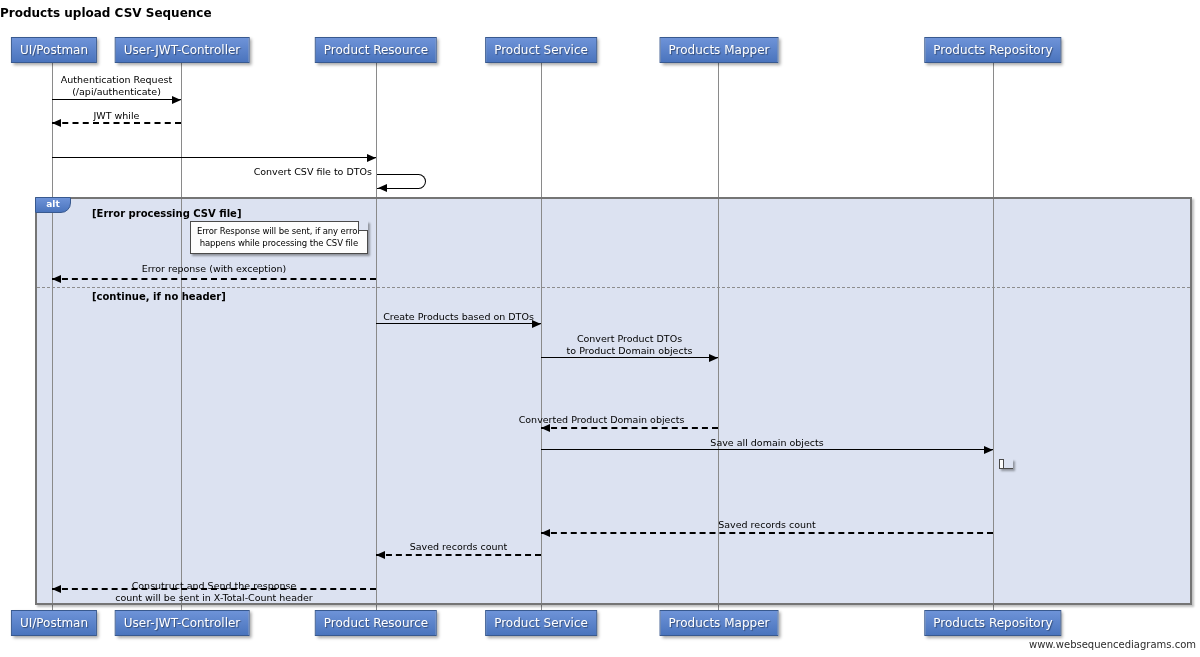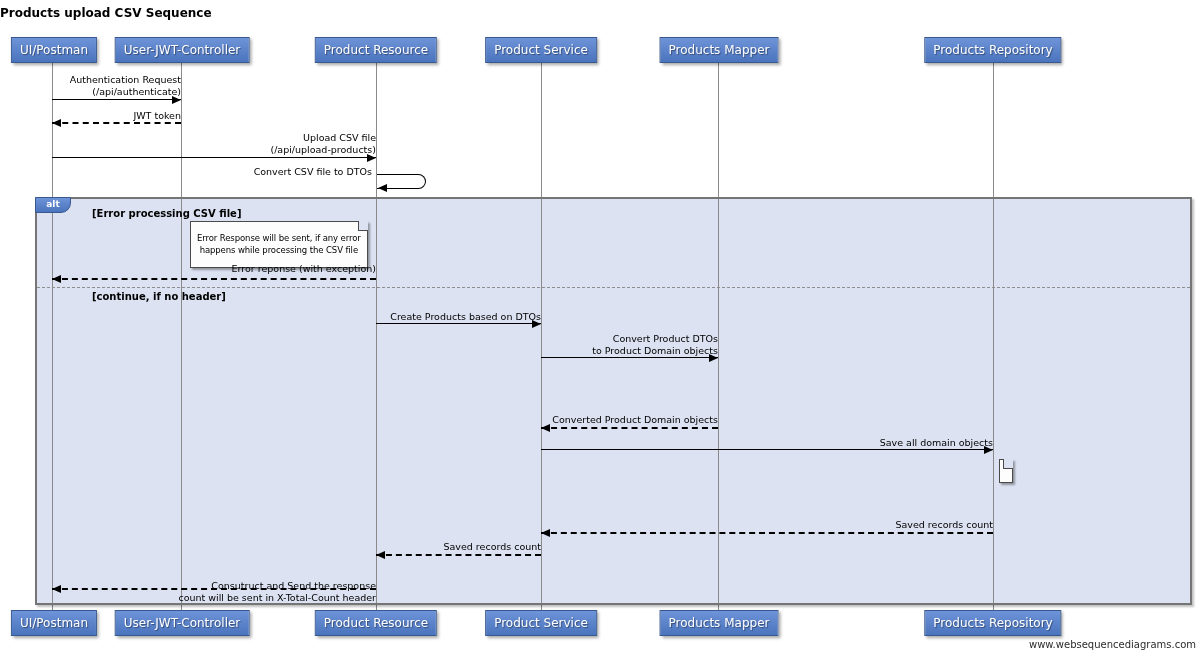--- a/index.html
+++ b/index.html
@@ -46,39 +46,39 @@
   }
   .frame-cond{
     position:absolute;font-size:10px;font-weight:bold;z-index:3;white-space:nowrap;
   }
   .frame-divider{
     position:absolute;left:37px;top:287px;width:1153px;height:0;
     border-top:1px dashed #8d8d8d;z-index:3;
   }
   
   .msg-label{
-    position:absolute;font-size:9.5px;line-height:11.5px;text-align:right;
+    position:absolute;font-size:9.5px;line-height:11.5px;text-align:center;
     white-space:pre-line;z-index:3;
   }
   .msg-line{position:absolute;height:0;z-index:3;}
   .solid{border-top:1px solid #000;}
   .dashed{border-top:2px dashed #000;}
   .arr{position:absolute;width:0;height:0;z-index:3;}
   .arr.right{border-top:4px solid transparent;border-bottom:4px solid transparent;border-left:9px solid #000;}
   .arr.left{border-top:4px solid transparent;border-bottom:4px solid transparent;border-right:9px solid #000;}
   .self-loop{
     position:absolute;left:377px;top:174px;width:48px;height:13px;
     border:1px solid #000;border-left:none;border-radius:0 8px 8px 0;z-index:3;
   }
   
   .note{
     position:absolute;background:#fdfdfd;border:1px solid #4a4a4a;
     box-shadow:2px 2px 2px rgba(0,0,0,.35);
     font-size:8.5px;line-height:11.5px;letter-spacing:-0.1px;
-    padding:11px 6px;white-space:pre;z-index:3;
+    padding:4px 6px;white-space:pre;z-index:3;
   }
   .note .fold{
     position:absolute;top:-1px;right:-1px;width:9px;height:9px;
     background:#dce2f1;border-left:1px solid #4a4a4a;border-bottom:1px solid #4a4a4a;
   }
   .note.center{text-align:center;}
   .watermark{
     position:absolute;right:4px;top:639px;font-size:10px;color:#2b2b2b;z-index:4;
   }
 </style>
@@ -116,26 +116,24 @@
   <div class="actor" style="left:376px;top:610px">Product Resource</div>
   <div class="actor" style="left:541px;top:610px">Product Service</div>
   <div class="actor" style="left:719px;top:610px">Products Mapper</div>
   <div class="actor" style="left:993px;top:610px">Products Repository</div>
 
   <div class="msg-label" style="left:52px;top:74px;width:129px">Authentication Request
 (/api/authenticate)</div>
   <div class="msg-line solid" style="left:52px;top:99px;width:129px"></div>
   <div class="arr right" style="left:172px;top:96px"></div>
 
-  <div class="msg-label" style="left:52px;top:110px;width:129px">JWT token</div>
+  <div class="msg-label" style="left:52px;top:110px;width:129px">JWT while</div>
   <div class="msg-line dashed" style="left:52px;top:122px;width:129px"></div>
   <div class="arr left" style="left:52px;top:119px"></div>
 
-  <div class="msg-label" style="left:52px;top:132px;width:324px">Upload CSV file
-(/api/upload-products)</div>
   <div class="msg-line solid" style="left:52px;top:157px;width:324px"></div>
   <div class="arr right" style="left:367px;top:154px"></div>
 
   <div class="msg-label" style="left:216px;top:166px;width:156px;text-align:right">Convert CSV file to DTOs</div>
   <div class="self-loop"></div>
   <div class="arr left" style="left:378px;top:184px"></div>
 
   <div class="note center" style="left:190px;top:221px"><span class="fold"></span><span>Error Response will be sent, if any error
 happens while processing the CSV file</span></div>
 
@@ -146,21 +144,21 @@
   <div class="msg-label" style="left:376px;top:311px;width:165px">Create Products based on DTOs</div>
   <div class="msg-line solid" style="left:376px;top:323px;width:165px"></div>
   <div class="arr right" style="left:532px;top:320px"></div>
 
   <div class="msg-label" style="left:541px;top:333px;width:177px">Convert Product DTOs
 to Product Domain objects</div>
   <div class="msg-line solid" style="left:541px;top:357px;width:177px"></div>
   <div class="arr right" style="left:709px;top:354px"></div>
 
 
-  <div class="msg-label" style="left:541px;top:414px;width:177px">Converted Product Domain objects</div>
+  <div class="msg-label" style="left:513px;top:414px;width:177px">Converted Product Domain objects</div>
   <div class="msg-line dashed" style="left:541px;top:427px;width:177px"></div>
   <div class="arr left" style="left:541px;top:424px"></div>
 
   <div class="msg-label" style="left:541px;top:437px;width:452px">Save all domain objects</div>
   <div class="msg-line solid" style="left:541px;top:449px;width:452px"></div>
   <div class="arr right" style="left:984px;top:446px"></div>
 
   <div class="note" style="left:999px;top:459px"><span class="fold"></span></div>
 
   <div class="msg-label" style="left:541px;top:519px;width:452px">Saved records count</div>

